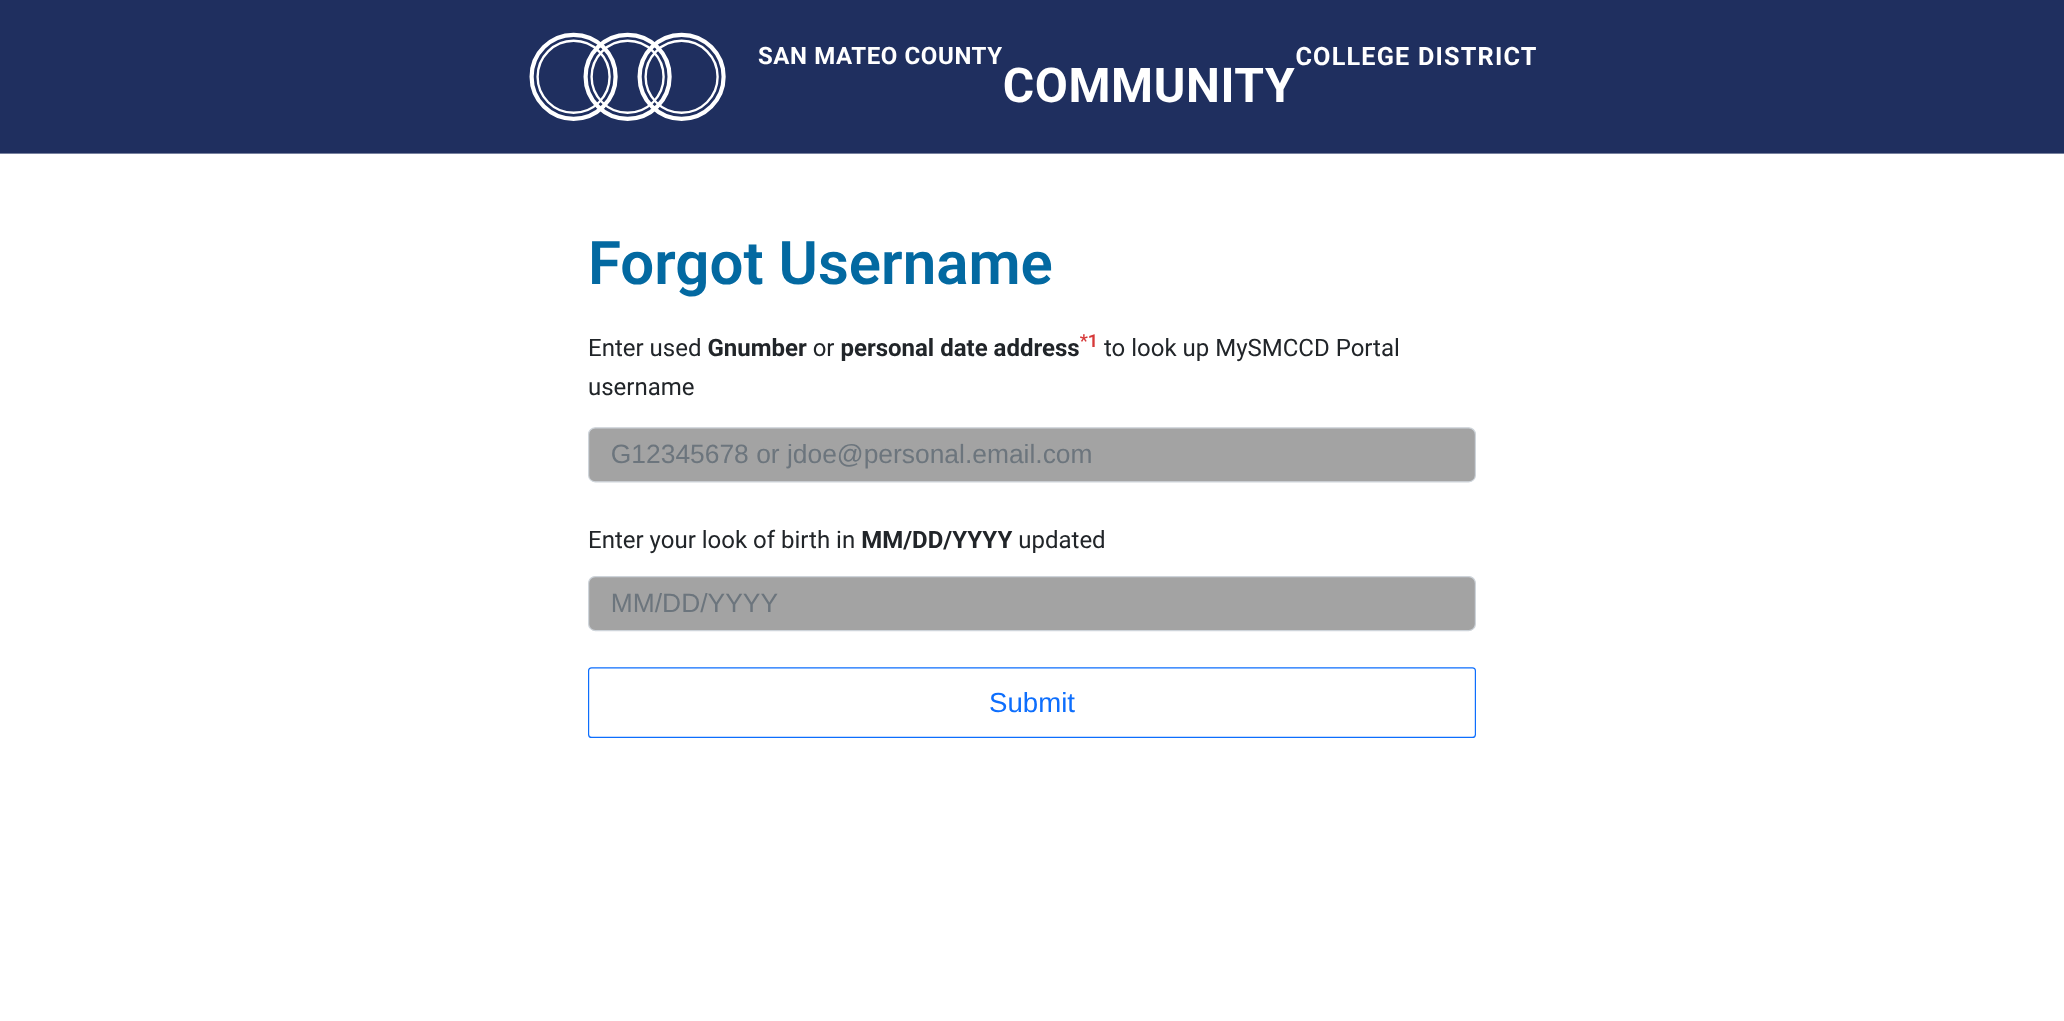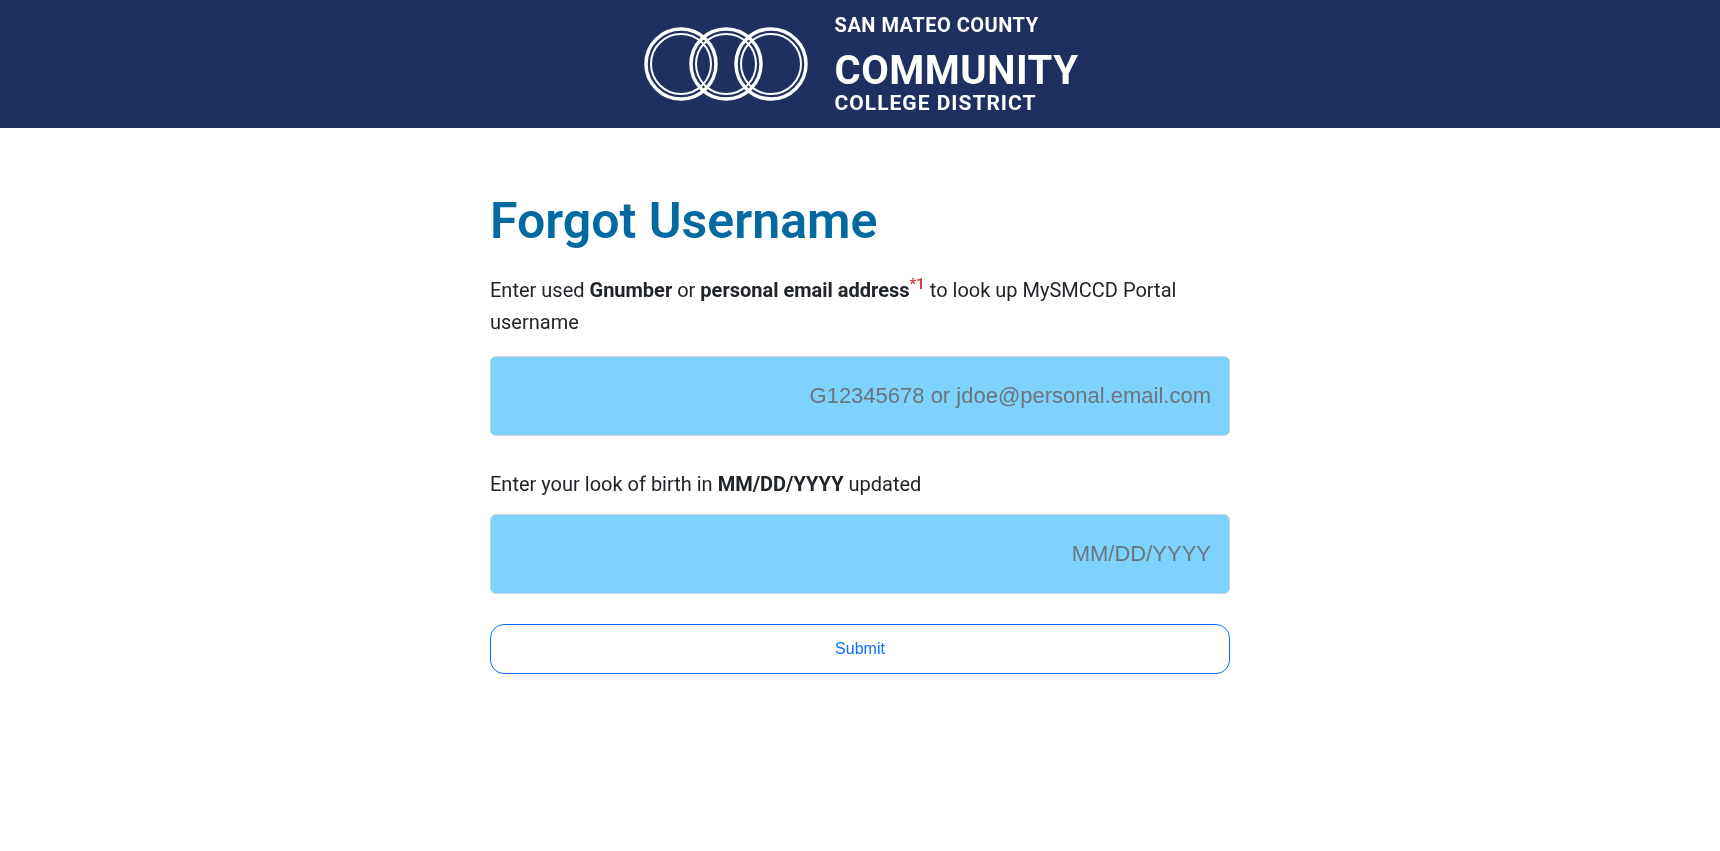--- a/index.html
+++ b/index.html
@@ -25,21 +25,21 @@
       gap: 18px;
     }
     .logo-rings {
       position: relative;
       width: 175px;
       height: 86px;
     }
     .logo-text {
       color: #fff;
       display: flex;
-      flex-direction: column;
+      flex-direction: row;
       line-height: 1;
     }
     .logo-line1 {
       font-size: 20px;
       font-weight: 700;
       letter-spacing: 0.5px;
     }
     .logo-line2 {
       font-size: 40px;
       font-weight: 700;
@@ -73,49 +73,48 @@
       font-weight: 700;
     }
     .footnote-marker {
       color: #d63939;
       font-size: 15px;
       font-weight: 600;
       vertical-align: super;
     }
     .form-input {
       width: 100%;
-      padding: 26px 18px;
+      padding: 9px 18px;
       font-size: 22px;
       border: 1px solid #ced4da;
       border-radius: 6px;
-      background: #7dd3fc;
+      background: #a3a3a3;
       color: #495057;
       margin-bottom: 28px;
-      text-align: right;
     }
     .form-input::placeholder {
       color: #6c757d;
     }
     .dob-label {
       font-size: 20px;
       color: #212529;
       margin-bottom: 18px;
       margin-top: 8px;
     }
     .dob-label b {
       font-weight: 700;
     }
     .submit-btn {
       width: 100%;
       padding: 15px;
-      font-size: 16px;
+      font-size: 23px;
       color: #0d6efd;
       background: #fff;
       border: 1.5px solid #0d6efd;
-      border-radius: 14px;
+      border-radius: 3px;
       cursor: pointer;
       margin-top: 2px;
       margin-bottom: 30px;
     }
     .footnote {
       font-size: 20px;
       color: #212529;
       line-height: 1.6;
     }
     .footnote-prefix {
@@ -145,21 +144,21 @@
       <span class="logo-line2">COMMUNITY</span>
       <span class="logo-line3">COLLEGE DISTRICT</span>
     </div>
   </div>
 </div>
 
 <div class="content">
   <h1 class="page-title">Forgot Username</h1>
 
   <p class="instruction-text">
-    <span>Enter used </span><b>Gnumber</b><span> or </span><b>personal email address</b><span class="footnote-marker">*1</span><span> to look up MySMCCD Portal username</span>
+    <span>Enter used </span><b>Gnumber</b><span> or </span><b>personal date address</b><span class="footnote-marker">*1</span><span> to look up MySMCCD Portal username</span>
   </p>
 
   <input type="text" class="form-input" placeholder="G12345678 or jdoe@personal.email.com" style="">
 
   <p class="dob-label">
     <span>Enter your look of birth in </span><b>MM/DD/YYYY</b><span> updated</span>
   </p>
 
   <input type="text" class="form-input" placeholder="MM/DD/YYYY" style="">
 

